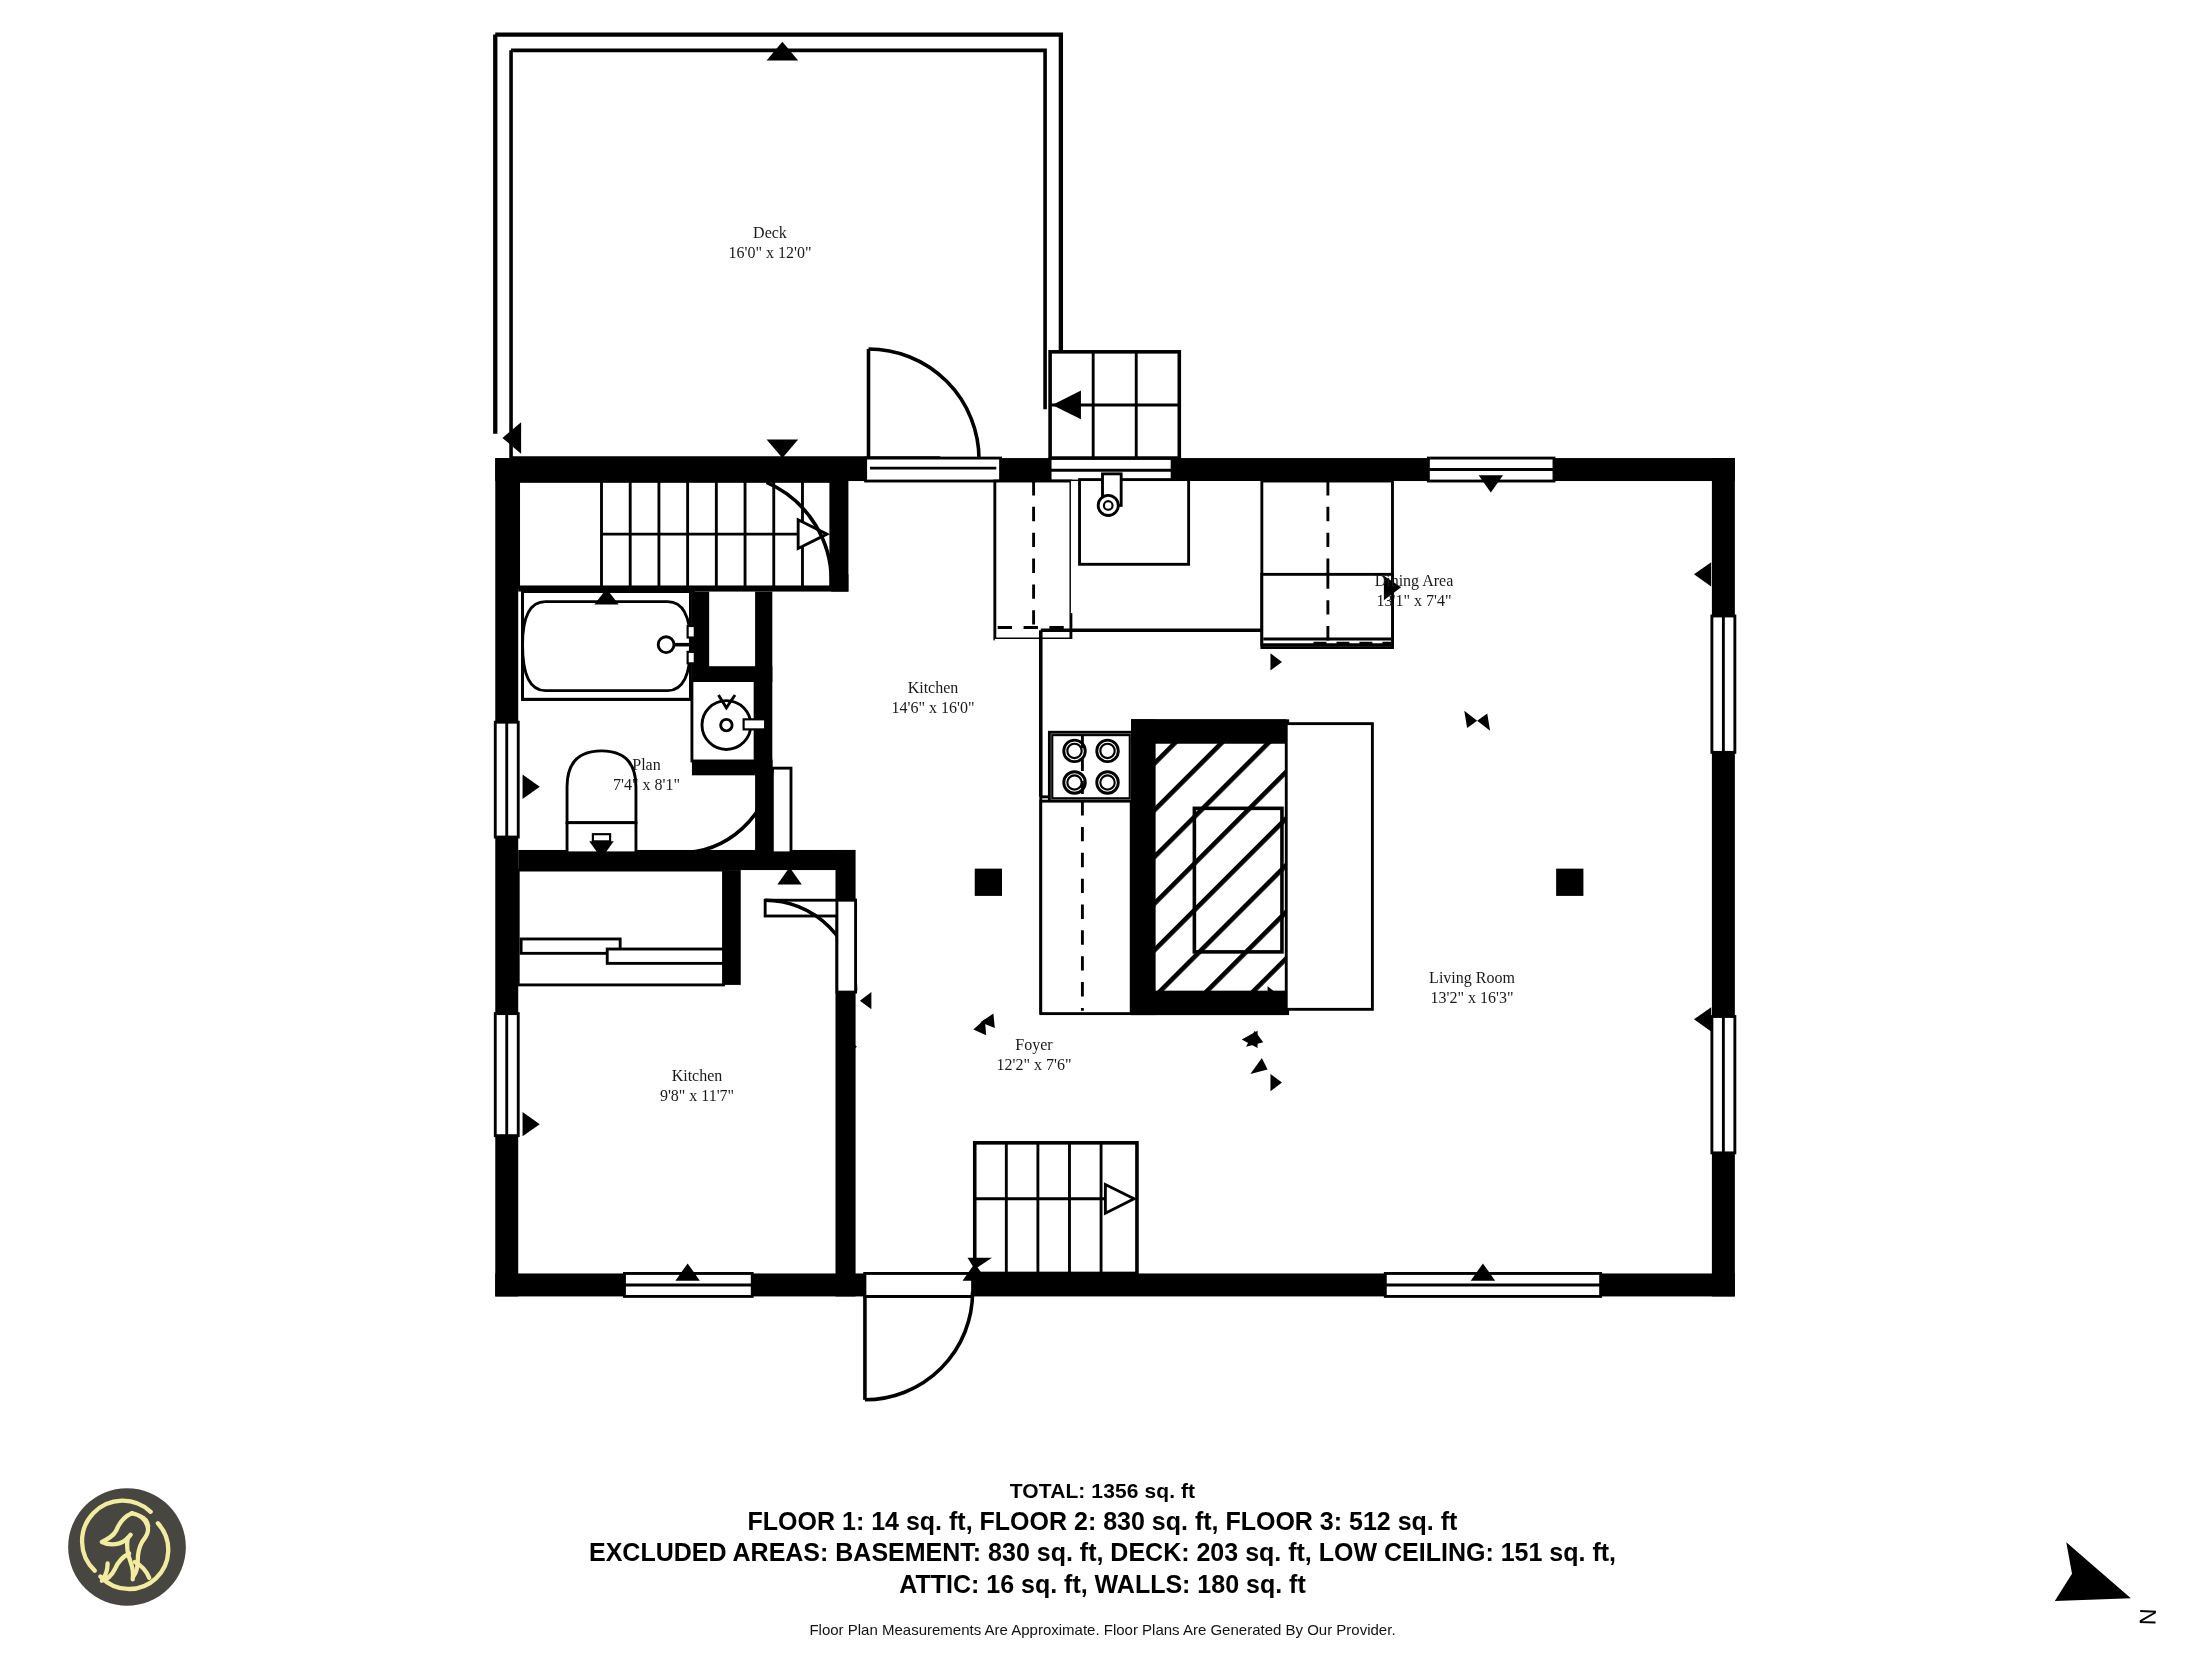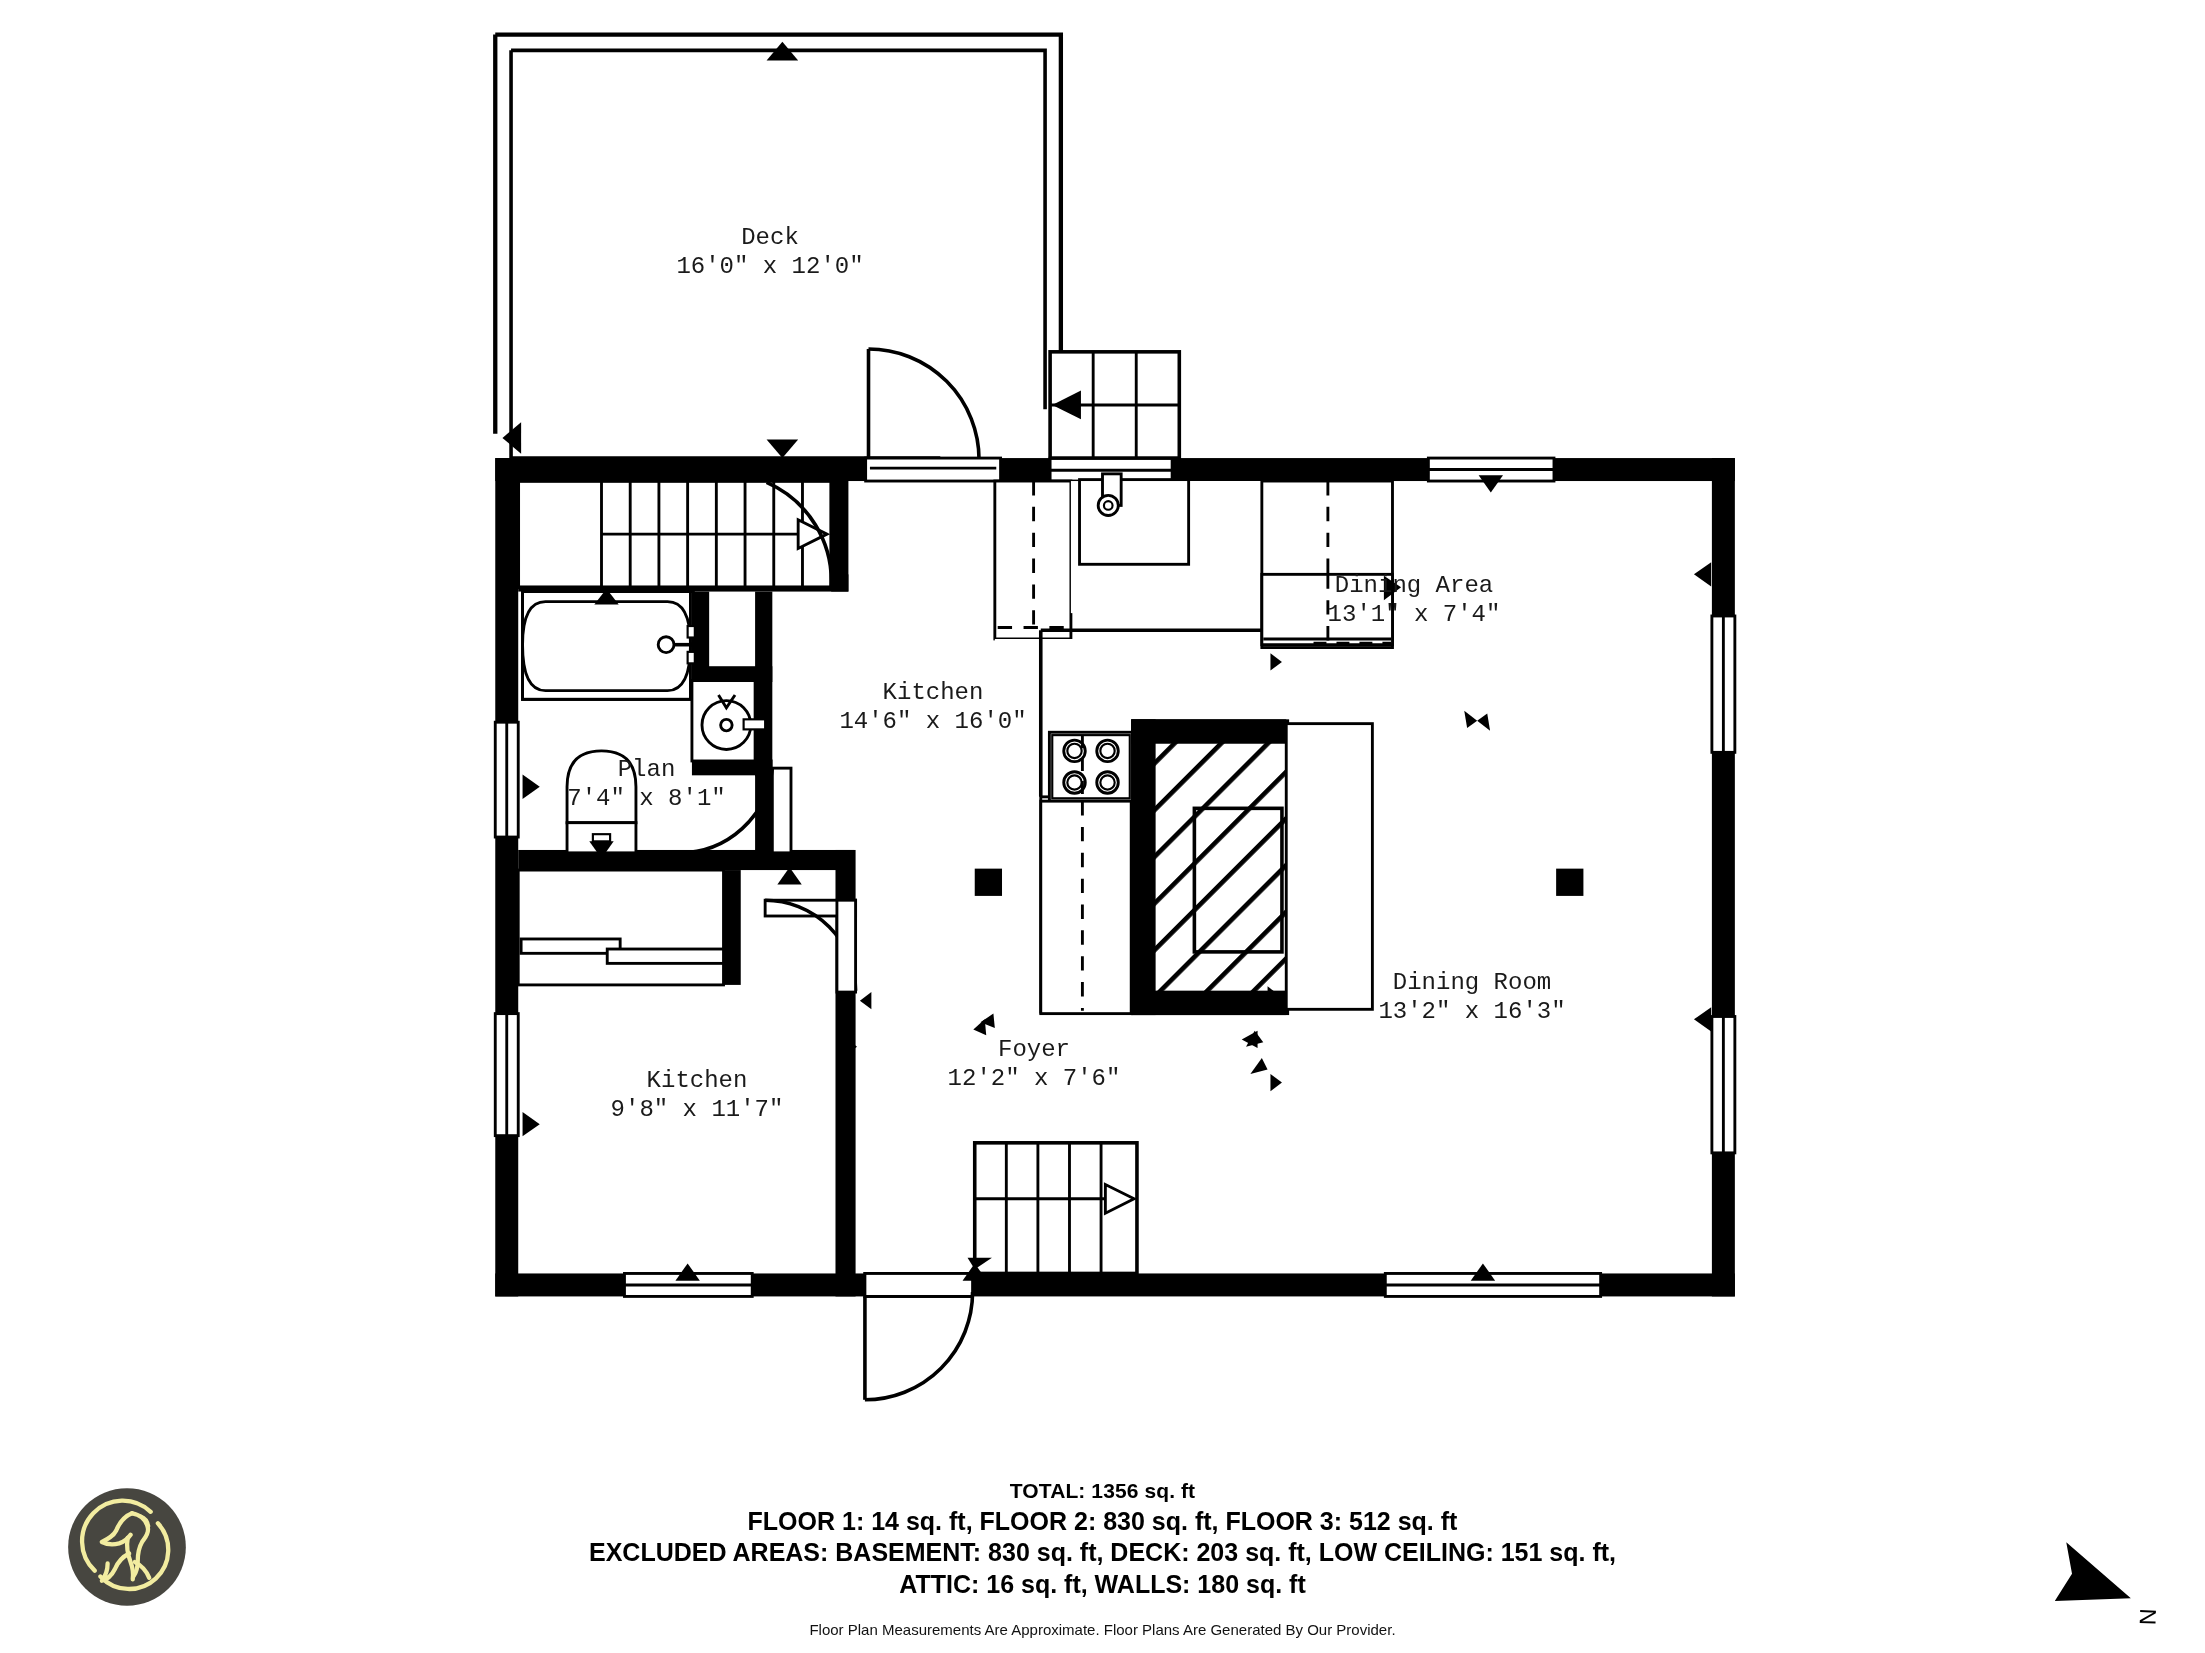--- a/index.html
+++ b/index.html
@@ -7,22 +7,22 @@
   body{
     width:2205px;height:1654px;position:relative;overflow:hidden;
     font-family:"Liberation Sans","DejaVu Sans",sans-serif;
     color:#000000;
   }
   #plan-root{position:absolute;inset:0;}
   svg#floorplan{position:absolute;left:0;top:0;width:2205px;height:1654px;display:block;}
 
   .rmlabel{
     position:absolute;text-align:center;line-height:1.22;
-    font-size:24px;color:#1a1a1a;white-space:nowrap;
-    font-family:Liberation Mono, monospace;
+    font-size:16px;color:#1a1a1a;white-space:nowrap;
+    font-family:Liberation Serif, serif;
   }
   .rmlabel .nm{display:block;font-weight:400;}
   .rmlabel .dm{display:block;font-weight:400;}
 
   #footer{
     position:absolute;left:0;right:0;top:1479px;text-align:center;
     font-family:"Liberation Sans Narrow","Liberation Sans","DejaVu Sans",sans-serif;
   }
   #footer .total{font-size:21px;font-weight:bold;letter-spacing:0.1px;margin-bottom:3.6px;}
   #footer .ln{font-size:25px;font-weight:700;margin-bottom:2.9px;}
@@ -358,21 +358,21 @@
     <span class="nm">Kitchen</span>
     <span class="dm">14'6" x 16'0"</span>
   </div>
 
   <div class="rmlabel" style="left:503px;top:755px;width:287px;">
     <span class="nm">Plan</span>
     <span class="dm">7'4" x 8'1"</span>
   </div>
 
   <div class="rmlabel" style="left:1321px;top:968px;width:302px;">
-    <span class="nm">Dining Room</span>
+    <span class="nm">Living Room</span>
     <span class="dm">13'2" x 16'3"</span>
   </div>
 
   <div class="rmlabel" style="left:883px;top:1035px;width:302px;">
     <span class="nm">Foyer</span>
     <span class="dm">12'2" x 7'6"</span>
   </div>
 
   <div class="rmlabel" style="left:546px;top:1066px;width:302px;">
     <span class="nm">Kitchen</span>

